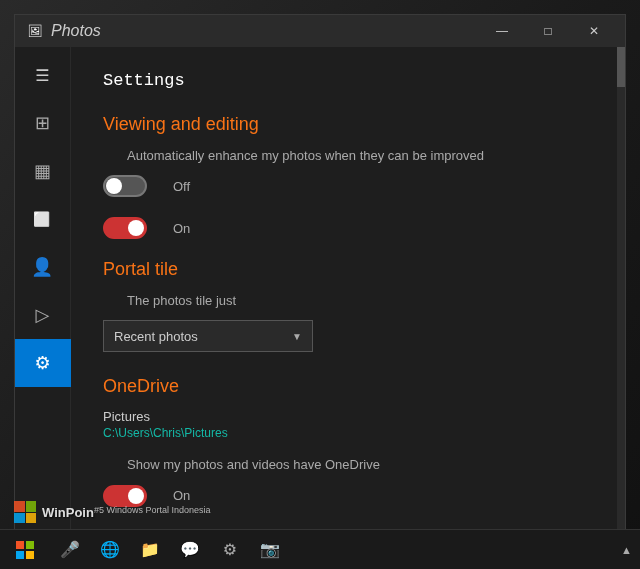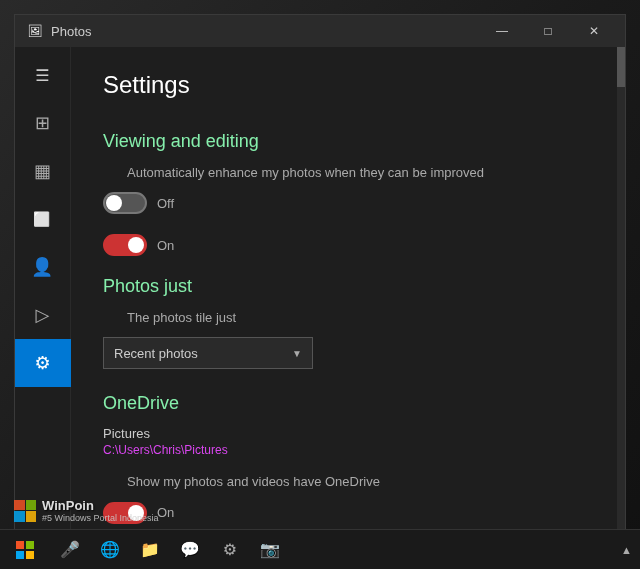--- a/index.html
+++ b/index.html
@@ -53,21 +53,22 @@
       width: 16px;
       height: 16px;
       display: flex;
       align-items: center;
       justify-content: center;
       color: #fff;
       font-size: 12px;
     }
     .title-bar-title {
       color: #ccc;
-      font-size: 13px;
+      font-size: 16px;
+      font-style: italic;
     }
     .title-bar-controls {
       display: flex;
       gap: 0;
     }
     .title-btn {
       width: 46px;
       height: 32px;
       display: flex;
       align-items: center;
@@ -148,47 +149,48 @@
       height: 40px;
       background: #555;
       position: absolute;
       top: 0;
       right: 0;
     }
 
     
     .page-title {
       color: #ffffff;
-      font-size: 24px;
+      font-size: 17px;
       font-weight: 300;
-      margin-bottom: 32px;
+      margin-bottom: 24px;
+      font-family: Liberation Mono, monospace;
     }
 
     
     .section-heading {
-      color: #86efac;
+      color: #f97316;
       font-size: 18px;
       font-weight: 400;
       margin-bottom: 12px;
     }
 
     
     .desc-text {
       color: #aaaaaa;
       font-size: 13px;
       margin-bottom: 10px;
       line-height: 1.4;
       margin-left: 24px;
     }
 
     
     .toggle-row {
       display: flex;
       align-items: center;
-      gap: 10px;
+      gap: 26px;
       margin-bottom: 20px;
     }
     .toggle {
       width: 44px;
       height: 22px;
       border-radius: 11px;
       position: relative;
       cursor: pointer;
       flex-shrink: 0;
     }
@@ -249,21 +251,21 @@
     .source-item {
       margin-bottom: 16px;
     }
     .source-name {
       color: #cccccc;
       font-size: 13px;
       font-weight: 500;
       margin-bottom: 2px;
     }
     .source-path {
-      color: #d946ef;
+      color: #14b8a6;
       font-size: 12px;
     }
 
     
     .taskbar {
       position: absolute;
       bottom: 0;
       left: 0;
       width: 640px;
       height: 40px;
@@ -342,21 +344,20 @@
       font-weight: 700;
       text-shadow: 1px 1px 2px #000;
     }
     .winpoin-sub {
       color: #ccc;
       font-size: 9px;
       font-weight: 400;
     }
     .winpoin-stack {
       display: flex;
-      flex-direction: column;
     }
   </style>
 </head>
 <body>
 
 <div class="bg-overlay"></div>
 
 <div class="window">
 
   <div class="title-bar">
@@ -410,21 +411,21 @@
         <span class="toggle-label">Off</span>
       </div>
 
       <div class="toggle-row">
         <div class="toggle on">
           <div class="toggle-knob"></div>
         </div>
         <span class="toggle-label">On</span>
       </div>
 
-      <h2 class="section-heading">Photos just</h2>
+      <h2 class="section-heading">Portal tile</h2>
       <p class="desc-text">The photos tile just</p>
       <div class="dropdown-container">
         <div class="dropdown">
           <span>Recent photos</span>
           <span class="dropdown-arrow">▼</span>
         </div>
       </div>
 
       <div class="sources-section">
         <h2 class="section-heading">OneDrive</h2>

